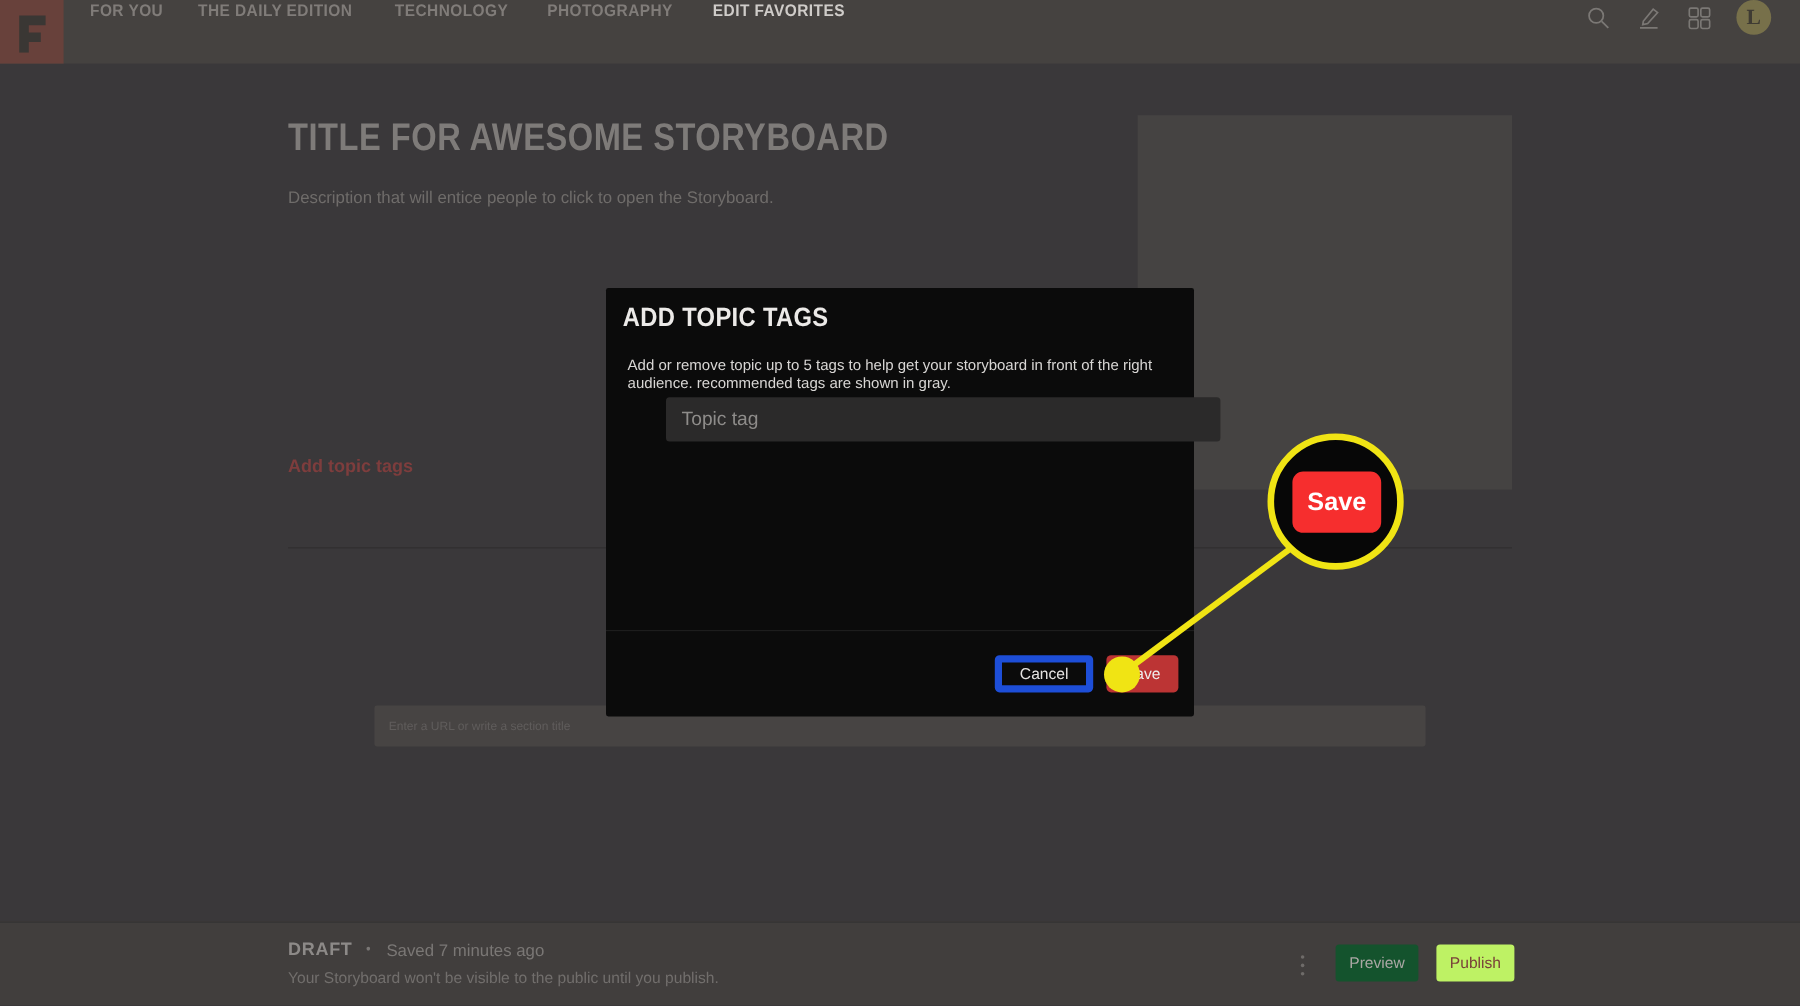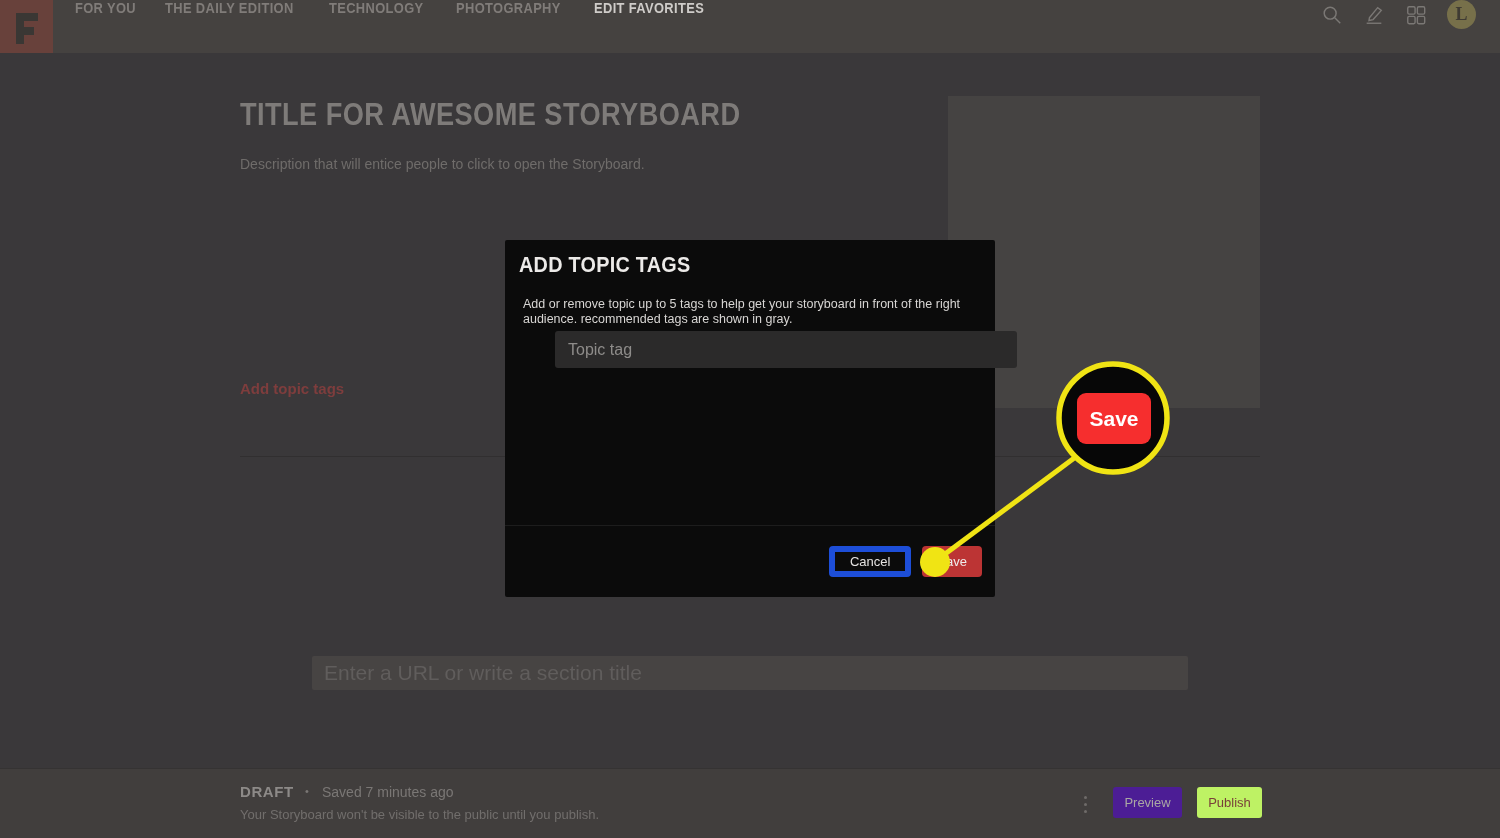--- a/index.html
+++ b/index.html
@@ -40,42 +40,42 @@
     position:absolute; left:240px; top:96px;
     font-size:32px; font-weight:bold; color:#7e7b79; letter-spacing:.5px;
     transform:scaleX(.85); transform-origin:left top; white-space:nowrap;
   }
   .page-desc { position:absolute; left:240px; top:156px; font-size:14px; color:#6f6c6a; }
   .add-tags  { position:absolute; left:240px; top:380px; font-size:15px; font-weight:bold; color:#7e3d3d; cursor:pointer; }
   .cover-panel { position:absolute; left:948px; top:96px; width:312px; height:312px; background:#454342; }
   .h-divider { position:absolute; left:240px; top:456px; width:1020px; height:1px; background:#312f30; }
 
   .url-input {
-    position:absolute; left:312px; top:656px; width:876px; height:34px;
+    position:absolute; left:312px; top:588px; width:876px; height:34px;
     background:#474443; border:none; border-radius:2px; outline:none;
-    padding:0 12px; font-size:21px; color:#86efac;
+    padding:0 12px; font-size:10px; color:#86efac;
     font-family:"Liberation Sans", sans-serif;
   }
   .url-input::placeholder { color:#605d5c; opacity:1; }
 
   
   .bottom-bar {
     position:absolute; left:0; bottom:0; width:1500px; height:70px;
     background:#413e3d; border-top:1px solid #353333; z-index:5;
   }
   .draft-label { position:absolute; left:240px; top:14px; font-size:15px; font-weight:bold; letter-spacing:.6px; color:#8d8a88; }
   .draft-dot   { position:absolute; left:305px; top:16px; font-size:11px; color:#7a7775; }
   .saved-text  { position:absolute; left:322px; top:15px; font-size:14px; color:#7a7775; }
   .draft-note  { position:absolute; left:240px; top:38px; font-size:13px; color:#716e6c; }
   .kebab { position:absolute; left:1079px; top:20px; width:12px; height:30px; cursor:pointer;
            display:flex; flex-direction:column; align-items:center; justify-content:center; gap:4px; }
   .kebab span { width:3px; height:3px; border-radius:50%; background:#6e6b69; display:block; }
   .btn-preview {
     position:absolute; left:1113px; top:18px; width:69px; height:31px;
-    background:#4c1d95; border:none; border-radius:3px; color:#aaa7a4;
+    background:#14532d; border:none; border-radius:3px; color:#aaa7a4;
     font-size:13px; font-family:"Liberation Sans", sans-serif; cursor:pointer;
   }
   .btn-publish {
     position:absolute; left:1197px; top:18px; width:65px; height:31px;
     background:#bef264; border:none; border-radius:3px; color:#794039;
     font-size:13px; font-family:"Liberation Sans", sans-serif; cursor:pointer;
   }
 
   
   .modal {

